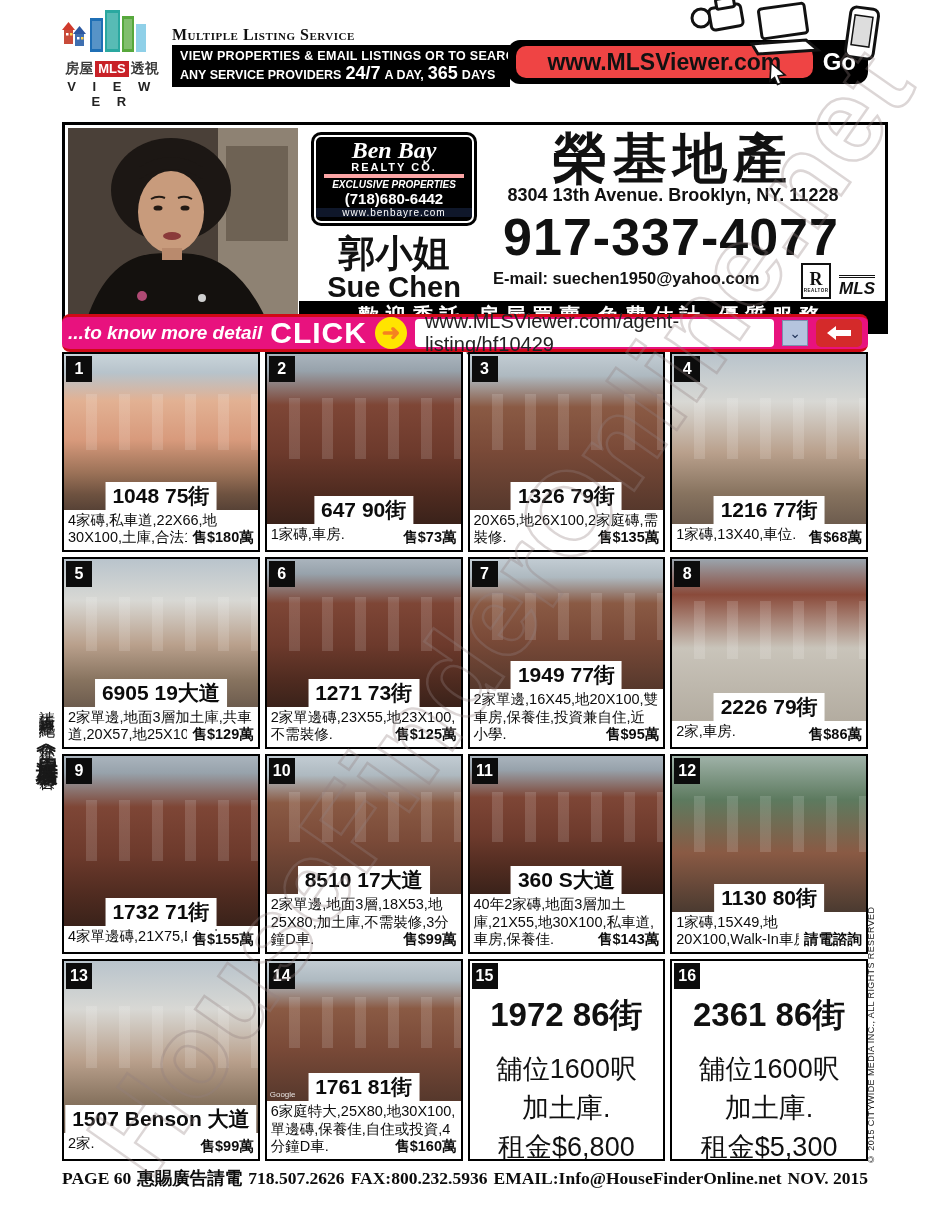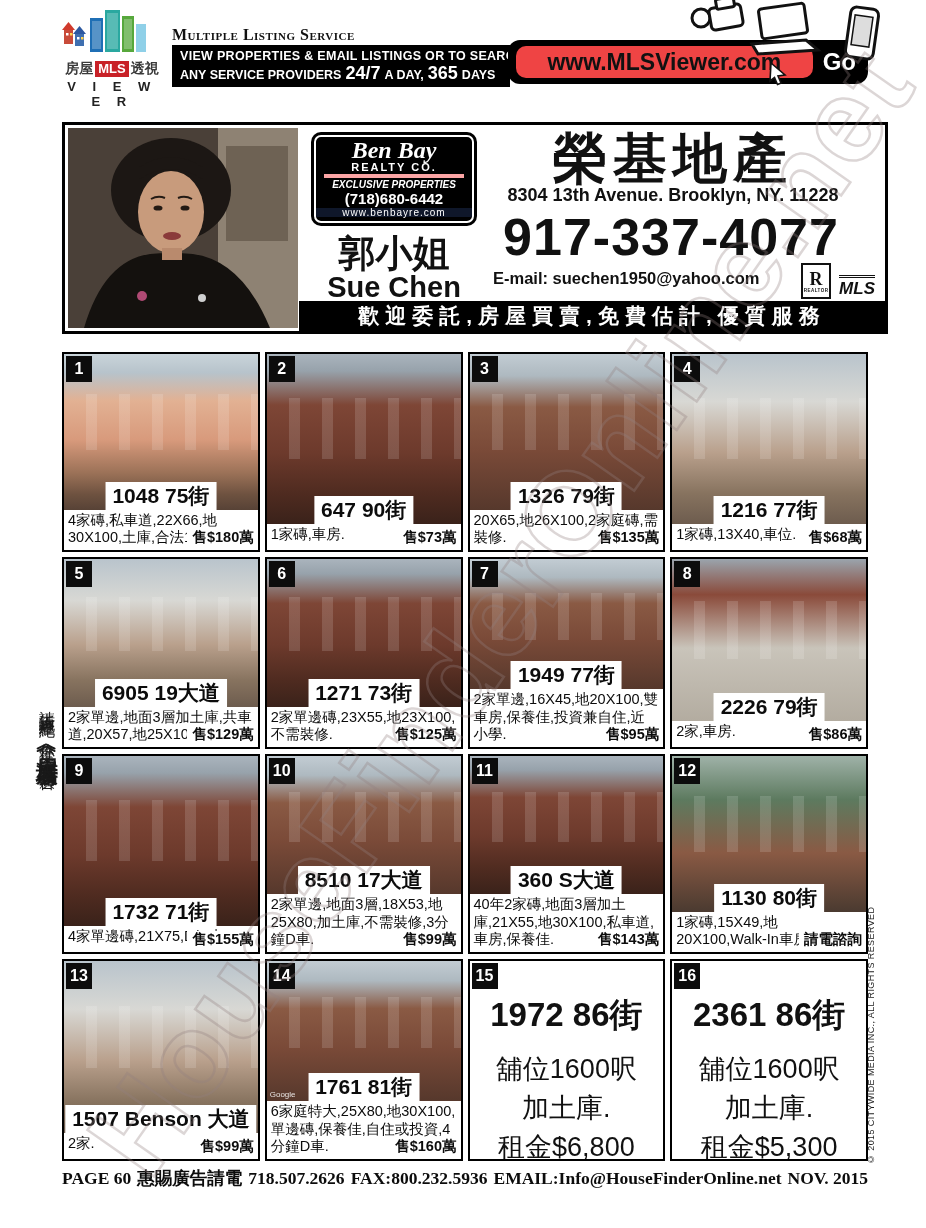--- a/index.html
+++ b/index.html
@@ -222,20 +222,34 @@
       <div class="realtor-box">
         <div class="realtor-r">R</div>
         <div class="realtor-word">REALTOR</div>
       </div>
       <div class="mls-word">MLS</div>
     </div>
 
     <div class="services-bar">歡迎委託,房屋買賣,免費估計,優質服務</div>
   </div>
 
+  <div class="click-bar">
+    <span class="cb-prompt">...to know more detail</span>
+    <span class="cb-cta">CLICK</span>
+    <span class="cb-circle">
+      <span class="cb-arrow">➜</span>
+    </span>
+    <span class="cb-url">www.MLSViewer.com/agent-listing/hf10429</span>
+    <span class="cb-drop">⌄</span>
+    <span class="cb-back">
+      <svg width="26" height="16" viewBox="0 0 26 16">
+        <path d="M10,1 L10,5 L25,5 L25,11 L10,11 L10,15 L1,8 Z" fill="#fff"></path>
+      </svg>
+    </span>
+  </div>
 
   <div class="grid" id="grid">
     <div class="cell">
       <div class="photo g1">
         <div class="badge">1</div>
         <div class="addr">1048 75街</div>
 
       </div>
       <div class="desc">
         <span class="dtext">4家磚,私車道,22X66,地30X100,土庫,合法1家.</span>

